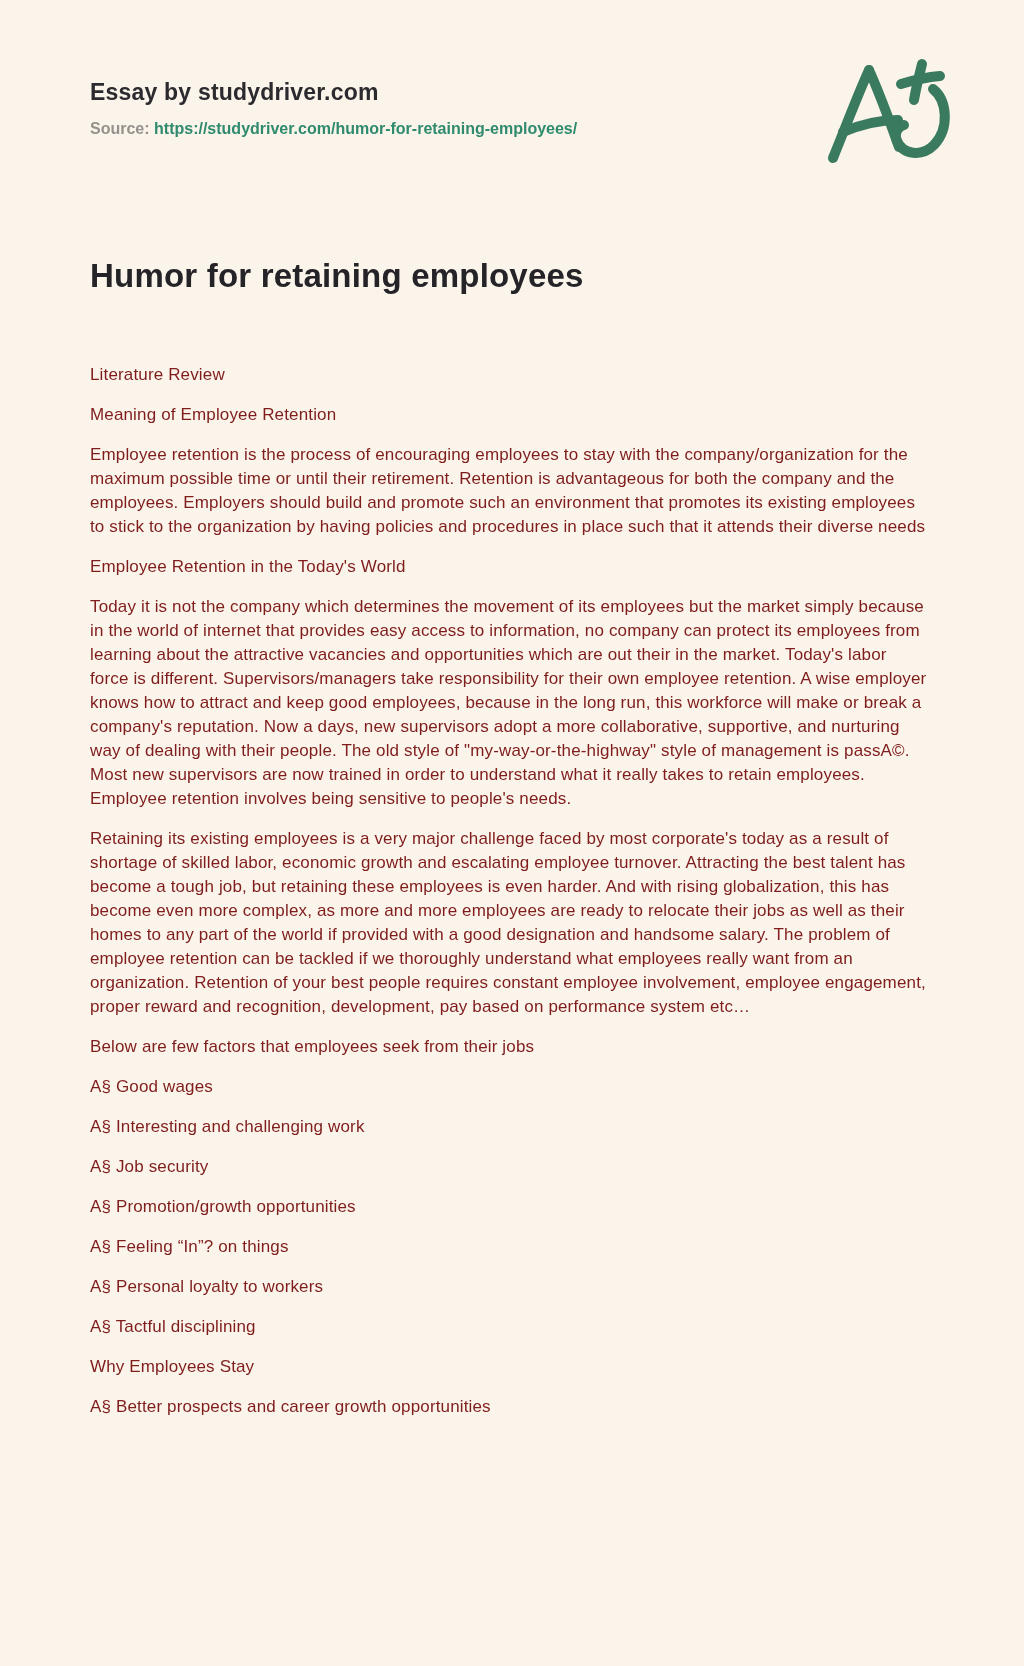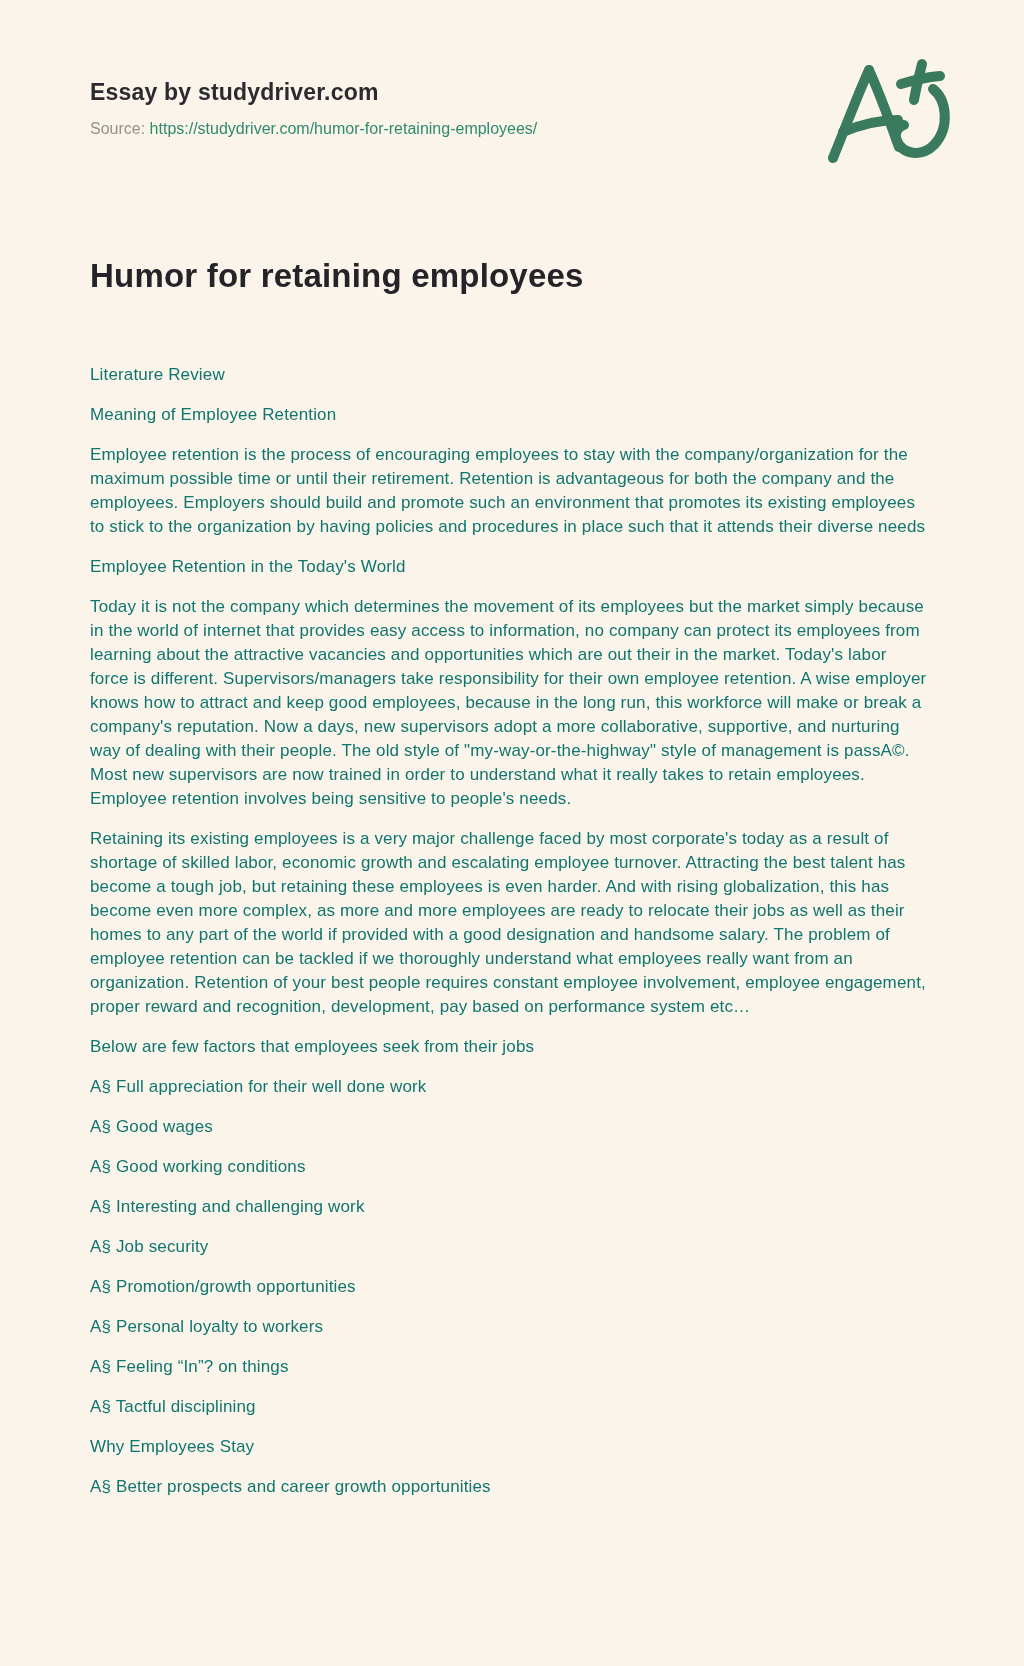--- a/index.html
+++ b/index.html
@@ -21,20 +21,21 @@
     line-height: 28px;
     font-weight: 700;
     color: #2b2a2e;
     letter-spacing: 0.2px;
   }
   .source-line {
     margin-top: 13px;
     font-size: 16px;
     line-height: 20px;
     color: #96918c;
+    font-weight: bold;
   }
   .source-line a {
     color: #2f8a6e;
     text-decoration: none;
   }
   .logo {
     position: absolute;
     top: 56px;
     right: 68px;
     width: 132px;
@@ -47,21 +48,21 @@
     font-weight: 700;
     color: #242328;
     letter-spacing: 0.2px;
   }
   .content {
     margin-top: 68px;
   }
   .content p {
     font-size: 17px;
     line-height: 24px;
-    color: #0f766e;
+    color: #7f1d1d;
     margin: 0 6px 16px 0;
     letter-spacing: 0.15px;
     max-width: 845px;
   }
 </style>
 </head>
 <body>
 
 <div class="page">
 
@@ -87,26 +88,24 @@
   <h2 class="essay-title">Humor for retaining employees</h2>
 
   <div class="content">
     <p>Literature Review</p>
     <p>Meaning of Employee Retention</p>
     <p>Employee retention is the process of encouraging employees to stay with the company/organization for the maximum possible time or until their retirement. Retention is advantageous for both the company and the employees. Employers should build and promote such an environment that promotes its existing employees to stick to the organization by having policies and procedures in place such that it attends their diverse needs</p>
     <p>Employee Retention in the Today's World</p>
     <p>Today it is not the company which determines the movement of its employees but the market simply because in the world of internet that provides easy access to information, no company can protect its employees from learning about the attractive vacancies and opportunities which are out their in the market. Today's labor force is different. Supervisors/managers take responsibility for their own employee retention. A wise employer knows how to attract and keep good employees, because in the long run, this workforce will make or break a company's reputation. Now a days, new supervisors adopt a more collaborative, supportive, and nurturing way of dealing with their people. The old style of "my-way-or-the-highway" style of management is passA©. Most new supervisors are now trained in order to understand what it really takes to retain employees. Employee retention involves being sensitive to people's needs.</p>
     <p>Retaining its existing employees is a very major challenge faced by most corporate's today as a result of shortage of skilled labor, economic growth and escalating employee turnover. Attracting the best talent has become a tough job, but retaining these employees is even harder. And with rising globalization, this has become even more complex, as more and more employees are ready to relocate their jobs as well as their homes to any part of the world if provided with a good designation and handsome salary. The problem of employee retention can be tackled if we thoroughly understand what employees really want from an organization. Retention of your best people requires constant employee involvement, employee engagement, proper reward and recognition, development, pay based on performance system etc…</p>
     <p>Below are few factors that employees seek from their jobs</p>
-    <p>A§ Full appreciation for their well done work</p>
     <p>A§ Good wages</p>
-    <p>A§ Good working conditions</p>
     <p>A§ Interesting and challenging work</p>
     <p>A§ Job security</p>
     <p>A§ Promotion/growth opportunities</p>
+    <p>A§ Feeling “In”? on things</p>
     <p>A§ Personal loyalty to workers</p>
-    <p>A§ Feeling “In”? on things</p>
     <p>A§ Tactful disciplining</p>
     <p>Why Employees Stay</p>
     <p>A§ Better prospects and career growth opportunities</p>
   </div>
 
 </div>
 
 </body></html>

